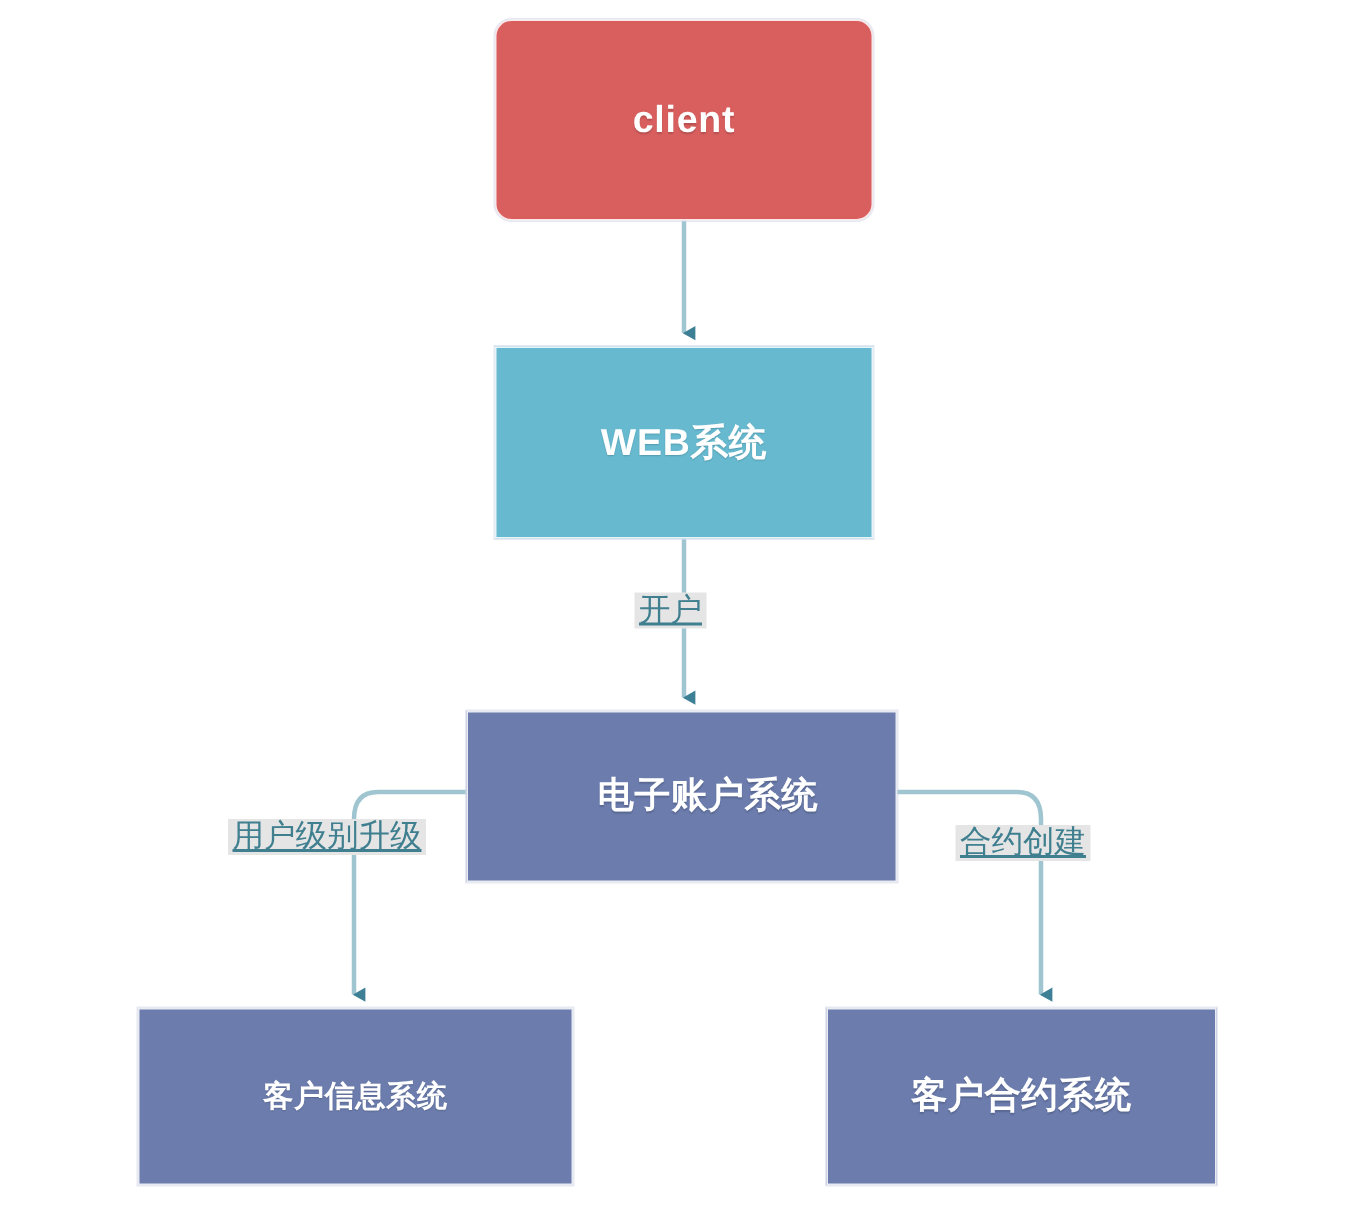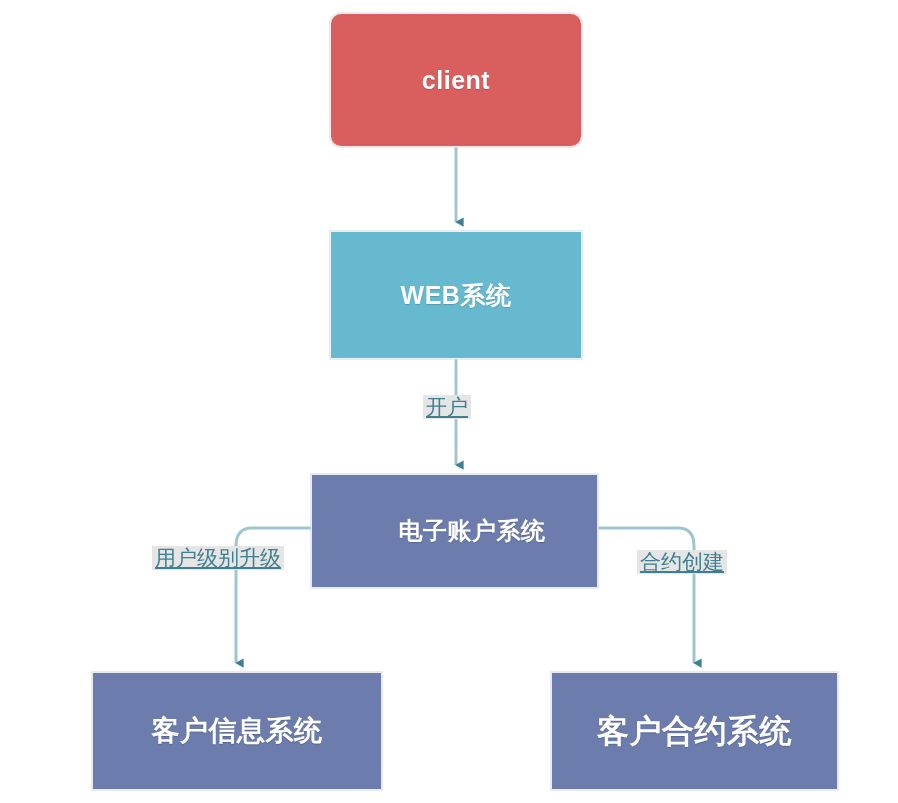--- a/index.html
+++ b/index.html
@@ -45,26 +45,26 @@
   }
   .node-eacct {
     left: 311px; top: 474px; width: 287px; height: 114px;
     background: #6b7cad;
     font-size: 24px;
     padding-left: 35px;
   }
   .node-custinfo {
     left: 92px; top: 672px; width: 290px; height: 118px;
     background: #6b7cad;
-    font-size: 28px;
+    font-size: 20px;
   }
   .node-custcontract {
-    left: 551px; top: 672px; width: 287px; height: 118px;
+    left: 551px; top: 672px; width: 260px; height: 118px;
     background: #6b7cad;
-    font-size: 32px;
+    font-size: 24px;
   }
   #edges {
     position: absolute;
     left: 0; top: 0;
     width: 898px;
     height: 803px;
     pointer-events: none;
   }
   .edge-label {
     position: absolute;

